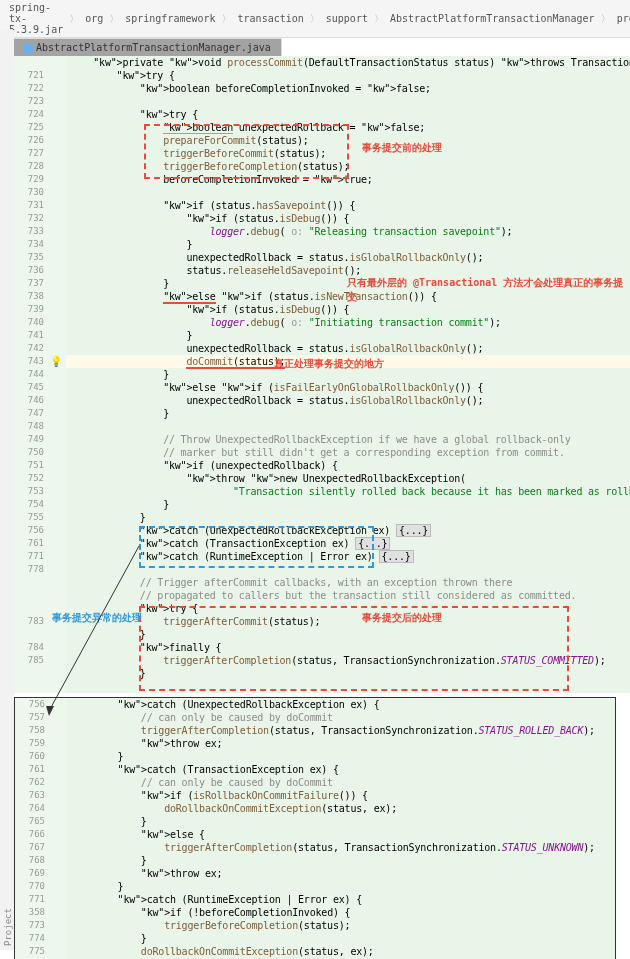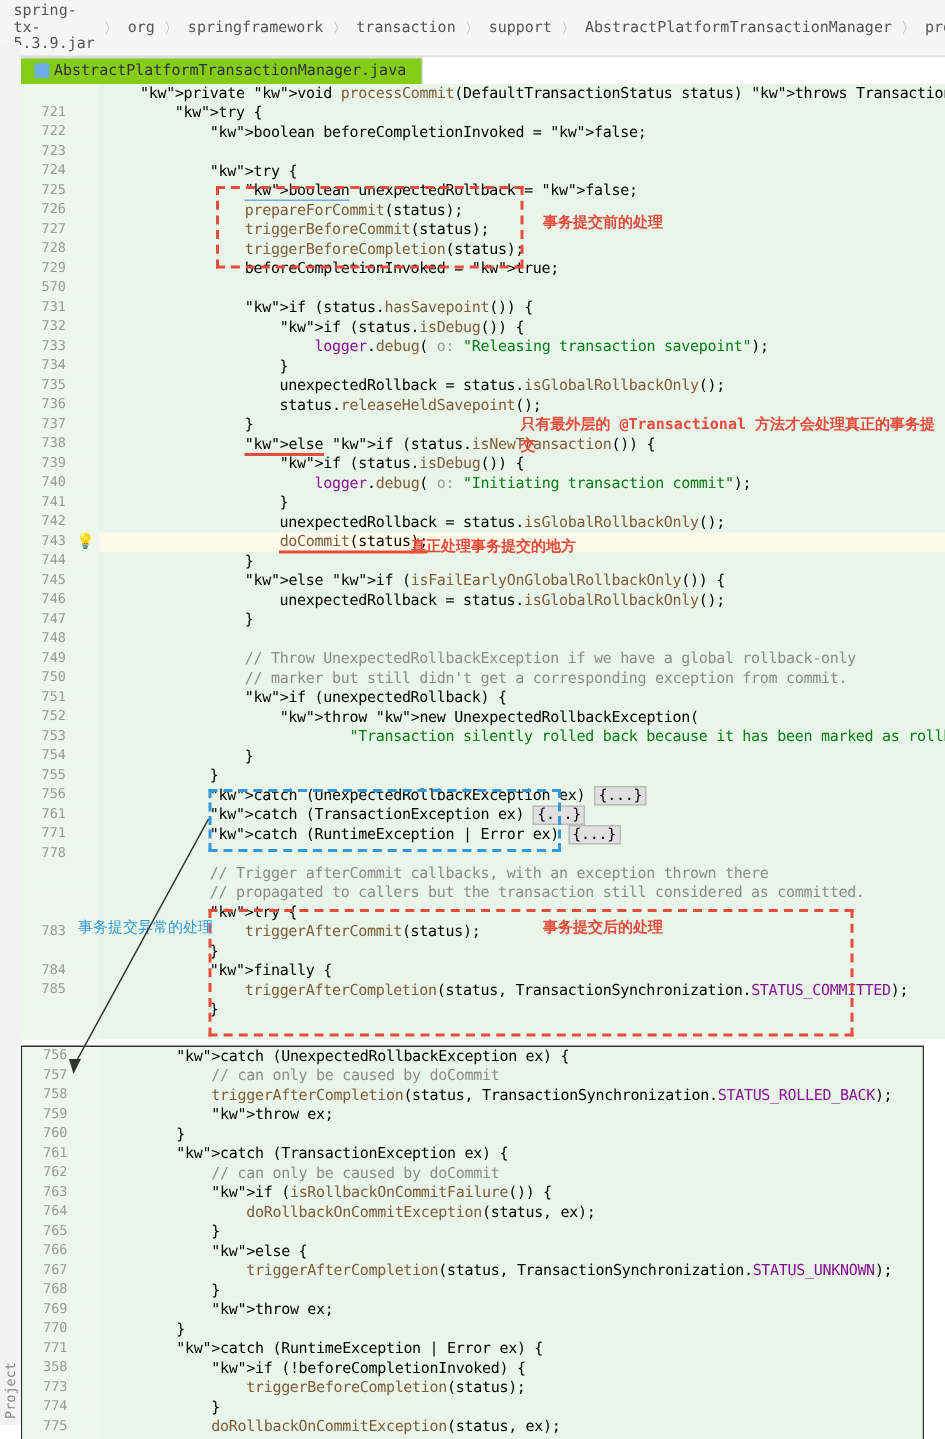--- a/index.html
+++ b/index.html
@@ -1,40 +1,40 @@
 <!DOCTYPE html>
 <html><head>
 <meta charset="utf-8">
 <style>
 *{margin:0;padding:0;box-sizing:border-box}
 body{font-family:Menlo,Monaco,Consolas,monospace;font-size:10px;background:#fff;width:630px}
 .breadcrumb{display:flex;align-items:center;padding:2px 6px;background:#f5f5f5;border-bottom:1px solid #ddd;font-size:10px;color:#555}
 .breadcrumb span{padding:0 3px}
 .breadcrumb .sep{color:#aaa}
-.tab{display:inline-block;padding:3px 10px;background:#84cc16;border:1px solid #ddd;border-bottom:none;font-size:10px;color:#333;margin-left:12px}
+.tab{display:inline-block;padding:3px 10px;background:#a3a3a3;border:1px solid #ddd;border-bottom:none;font-size:10px;color:#333;margin-left:12px}
 .tab-icon{display:inline-block;width:10px;height:10px;background:#6caee8;border-radius:2px;vertical-align:middle;margin-right:3px}
 .sidebar{position:absolute;left:0;top:30px;width:14px;height:920px;background:#f2f2f2;writing-mode:vertical-rl;font-size:9px;color:#888}
 .sb-item{display:block;padding:4px 1px;transform:rotate(180deg)}
 .editor{margin-left:14px;background:#e8f5e8;position:relative}
 .line{display:flex;min-height:13px;line-height:13px}
 .gutter{width:34px;text-align:right;color:#999;background:#edf7ed;padding-right:4px;font-size:9px;flex-shrink:0}
 .marker{width:18px;background:#edf7ed;flex-shrink:0;text-align:center}
 .code{flex:1;white-space:pre;padding-left:4px;letter-spacing:-0.2px}
 .bulb{color:#d4a017;font-size:10px}
 .fn{color:#7d5d3b}
 .str{color:#067d17}
 .com{color:#8c8c8c;}
-.const{color:#871094;}
+.const{color:#871094;font-style:italic}
 .hl{background:#fef9e8}
 .red-box{border:2px dashed #e74c3c;position:absolute;pointer-events:none;z-index:5}
 .blue-box{border:2px dashed #3498db;position:absolute;pointer-events:none;z-index:5}
 .red-underline{border-bottom:2px solid #e74c3c}
 .blue-underline{border-bottom:1px solid #6caee8}
 .annot-red{color:#e74c3c;font-weight:bold;position:absolute;font-size:10px;z-index:6}
-.annot-blue{color:#3498db;font-weight:normal;position:absolute;font-size:10px;z-index:6}
+.annot-blue{color:#3498db;font-weight:bold;position:absolute;font-size:10px;z-index:6}
 .expanded{margin:4px 14px 0 14px;border:1px solid #333;background:#fff}
 .expanded .line{background:#e8f5e8}
 .arrow{position:absolute;z-index:7}
 </style>
 </head>
 <body>
 
 <div class="breadcrumb" id="bc">
     <span>spring-tx-5.3.9.jar</span>
     <span class="sep">〉</span>
@@ -117,21 +117,21 @@
       <div class="gutter">728</div>
       <div class="marker"></div>
       <div class="code">                <span class="fn">triggerBeforeCompletion</span>(status);</div>
     </div>
     <div class="line">
       <div class="gutter">729</div>
       <div class="marker"></div>
       <div class="code">                beforeCompletionInvoked = <span class="&lt;span">"kw"</span>&gt;true;</div>
     </div>
     <div class="line">
-      <div class="gutter">570</div>
+      <div class="gutter">730</div>
       <div class="marker"></div>
       <div class="code">                </div>
     </div>
     <div class="line">
       <div class="gutter">731</div>
       <div class="marker"></div>
       <div class="code">                <span class="&lt;span">"kw"</span>&gt;if (status.<span class="fn">hasSavepoint</span>()) {</div>
     </div>
     <div class="line">
       <div class="gutter">732</div>

